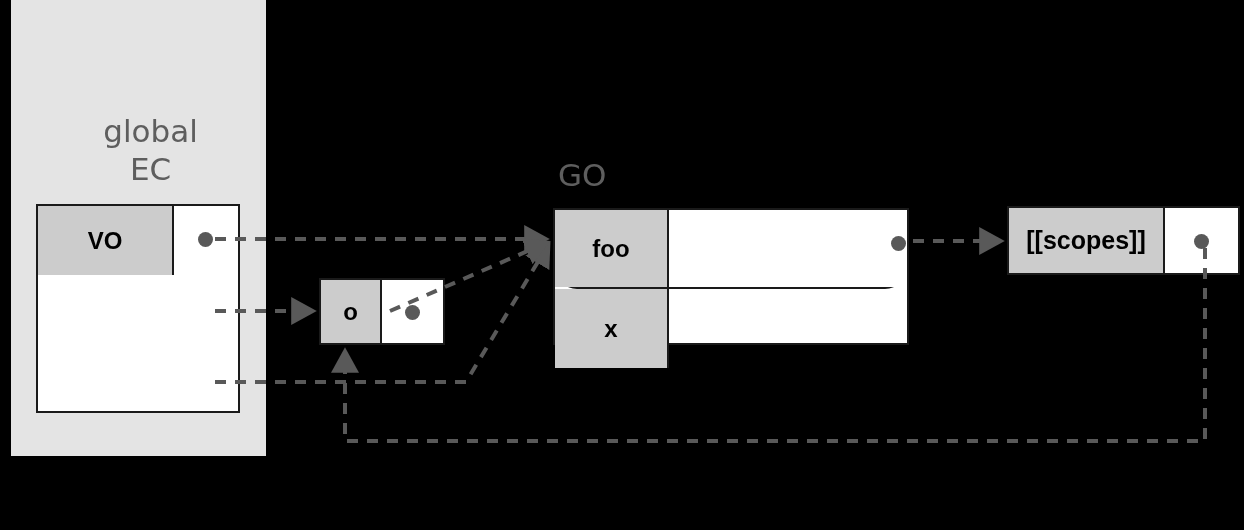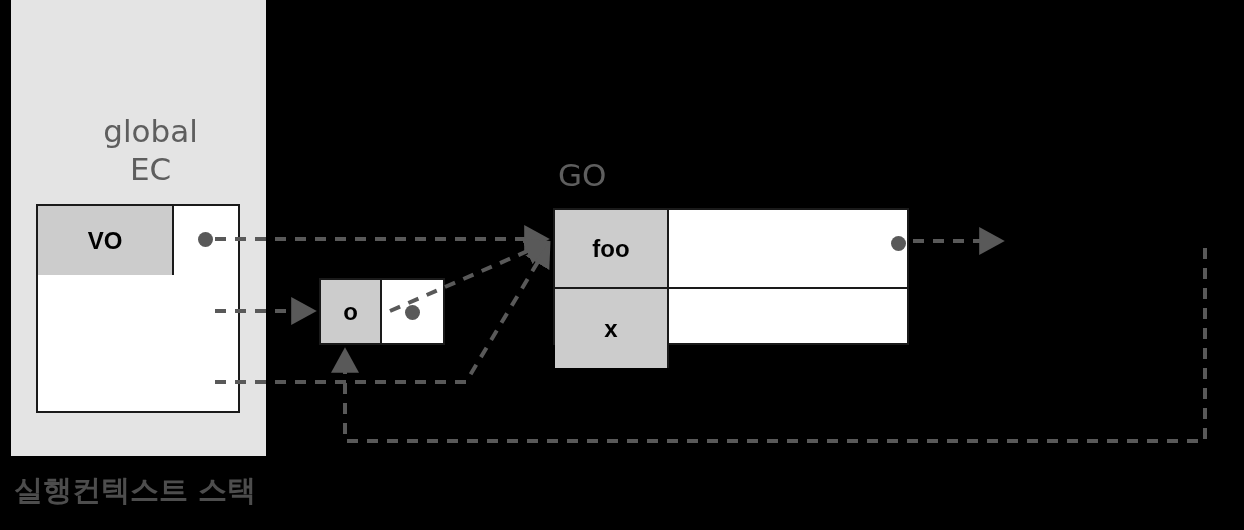--- a/index.html
+++ b/index.html
@@ -61,20 +61,21 @@
   .tbl {
     position: absolute;
     border: 2px solid #1a1a1a;
     box-sizing: border-box;
     background: #ffffff;
   }
   .trow {
     display: flex;
     box-sizing: border-box;
     border-bottom: 2px solid #1a1a1a;
+    border-radius: 22px;
   }
   .trow:last-child { border-bottom: none; }
   .tkey {
     background: #cccccc;
     box-sizing: border-box;
     border-right: 2px solid #1a1a1a;
     display: flex;
     align-items: center;
     justify-content: center;
     font-weight: bold;
@@ -142,21 +143,20 @@
 
 <div id="canvas">
 
   <div class="stack-panel"></div>
 
   <div class="panel-title">global
 EC</div>
 
   <div class="go-title">GO</div>
 
-  <div class="stack-caption">실행컨텍스트 스택</div>
 
   <div class="tbl" id="ec-table">
     <div class="trow">
       <div class="tkey">VO</div>
       <div class="tval">
         <span class="dot" style="left:24px; top:26px;"></span>
       </div>
     </div>
   </div>
 
@@ -174,20 +174,28 @@
       <div class="tkey">foo</div>
       <div class="tval">
         <span class="dot" style="left:222px; top:26px;"></span>
       </div>
     </div>
     <div class="trow">
       <div class="tkey">x</div>
     </div>
   </div>
 
+  <div class="tbl" id="scopes-box">
+    <div class="trow">
+      <div class="tkey">[[scopes]]</div>
+      <div class="tval">
+        <span class="dot" style="left:29px; top:26px;"></span>
+      </div>
+    </div>
+  </div>
 
   <svg id="wires" viewBox="0 0 1244 530">
     <defs>
       <marker id="ah" markerWidth="7" markerHeight="7" refX="5.2" refY="3.5" orient="auto">
         <path d="M0,0 L6.4,3.5 L0,7 z" fill="#595959"></path>
       </marker>
     </defs>
 
     <path d="M 215,239 L 545,239" stroke="#595959" stroke-width="4" fill="none" stroke-dasharray="11,9" marker-end="url(#ah)"></path>
 

